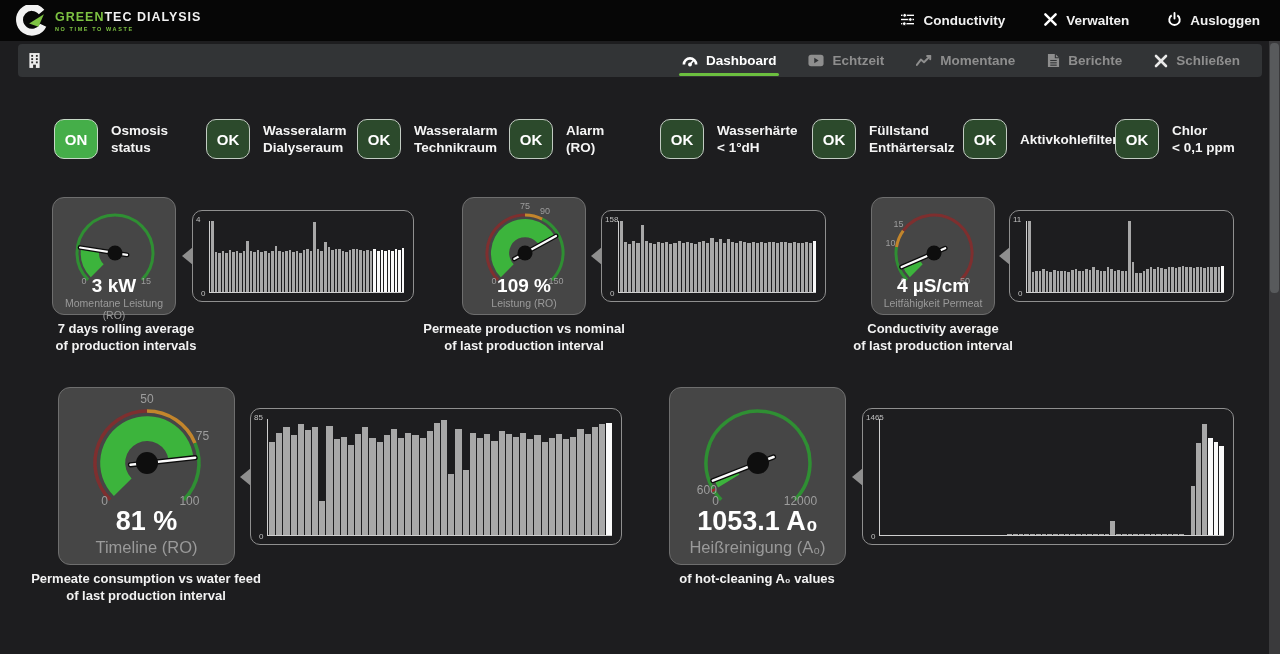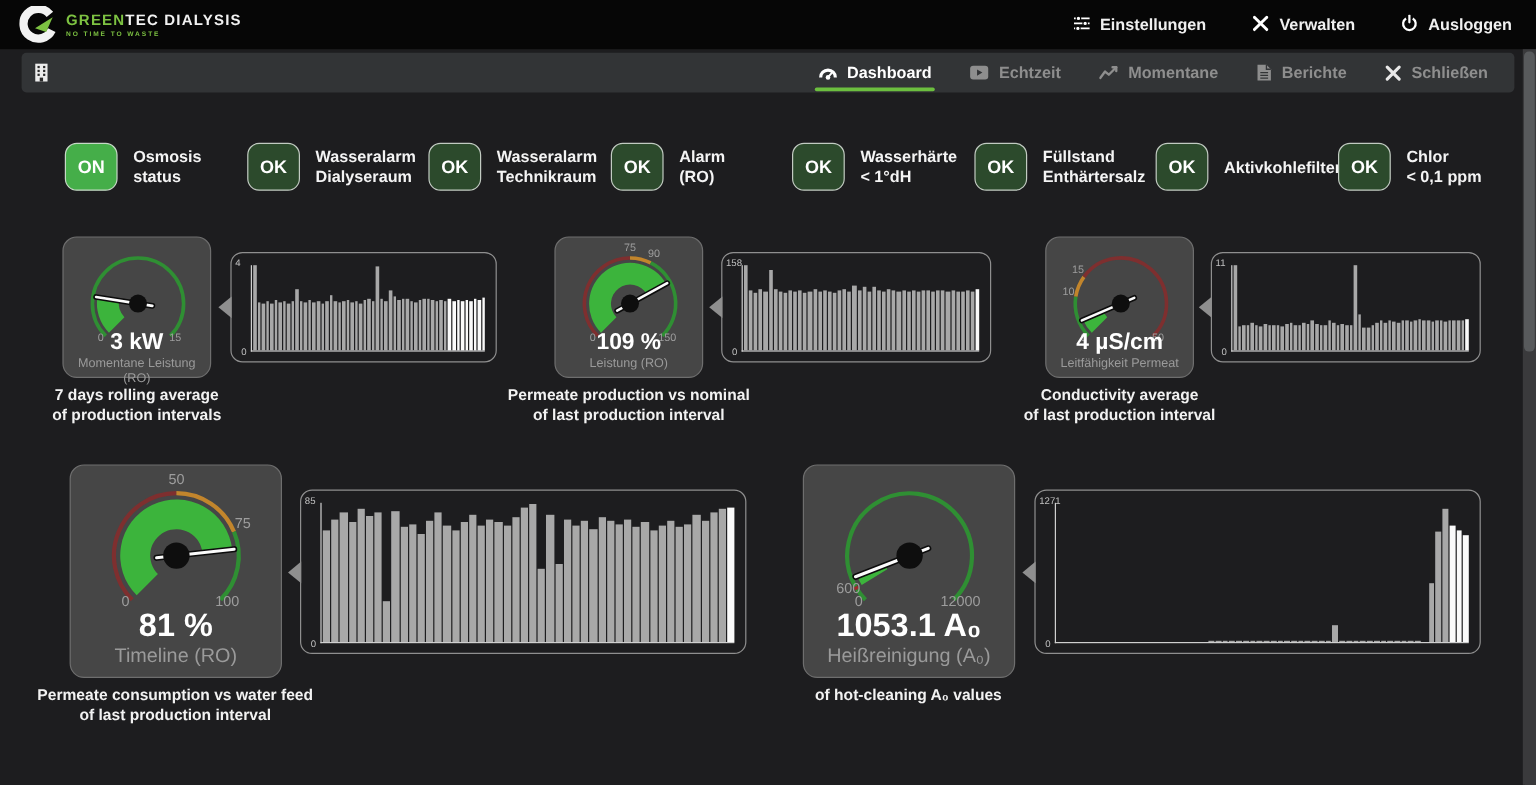--- a/index.html
+++ b/index.html
@@ -87,21 +87,21 @@
           <g stroke="#fff" stroke-width="1.5">
               <line x1="1" y1="2.5" x2="15" y2="2.5"></line>
               <line x1="1" y1="7" x2="15" y2="7"></line>
               <line x1="1" y1="11.5" x2="15" y2="11.5"></line>
             </g>
           <circle cx="5" cy="2.5" r="2" fill="#fff" stroke="#060606"></circle>
             <circle cx="11" cy="7" r="2" fill="#fff" stroke="#060606"></circle>
             <circle cx="4.5" cy="11.5" r="2" fill="#fff" stroke="#060606"></circle>
         </svg>
       </span>
-      <span>Einstellungen</span>
+      <span>Conductivity</span>
     </div>
     <div class="menu-item">
       <span>
         <svg viewBox="0 0 16 16" width="15" height="15">
           <g stroke="#fff" stroke-width="2.6" stroke-linecap="round">
               <line x1="2.5" y1="2.5" x2="13.5" y2="13.5"></line>
               <line x1="13.5" y1="2.5" x2="2.5" y2="13.5"></line>
             </g>
         </svg>
       </span>
@@ -253,21 +253,21 @@
       <path d="M 31.8 72.2 A 34.2 34.2 0 0 1 22.2 42.6 L 40.2 45.5 A 15.959999999999999 15.959999999999999 0 0 0 44.7 59.3 Z" fill="#3cb43c"></path>
       <text x="24.9" y="79.1" text-anchor="middle" font-size="9" fill="#9d9d9d">0</text>
       <text x="87.1" y="79.1" text-anchor="middle" font-size="9" fill="#9d9d9d">15</text>
       <line x1="68.0" y1="49.9" x2="21.1" y2="42.5" stroke="#0c0c0c" stroke-width="4.800000000000001" stroke-linecap="round"></line>
       <line x1="68.0" y1="49.9" x2="21.1" y2="42.5" stroke="#fbfbfb" stroke-width="2.2" stroke-linecap="round"></line>
       <circle cx="56" cy="48" r="7.5" fill="#0e0e0e"></circle>
     </svg>
   <div class="gvalue">3 kW</div>
   <div class="glabel">Momentane Leistung (RO)</div>
 </div>
-<div class="caption" style="left:0px;top:320px;width:228px">
+<div class="caption" style="left:12px;top:320px;width:228px">
   <div>7 days rolling average</div>
     <div>of production intervals</div>
 </div>
 <div class="ccard" style="left:192px;top:210px;width:222px;height:92px">
   <div class="tail"></div>
   <span class="ymax">4</span>
   <span class="y0">0</span>
   <div class="plot">
       <div class="bar" style="height: 100%;"></div>
       <div class="bar" style="height: 56.25%;"></div>
@@ -579,21 +579,21 @@
       <circle cx="80" cy="66" r="11" fill="#0e0e0e"></circle>
     </svg>
   <div class="gvalue">1053.1 A₀</div>
   <div class="glabel">Heißreinigung (A₀)</div>
 </div>
 <div class="caption" style="left:637px;top:570px;width:240px">
     <div>of hot-cleaning A₀ values</div>
 </div>
 <div class="ccard" style="left:862px;top:408px;width:372px;height:137px">
   <div class="tail"></div>
-  <span class="ymax">1271</span>
+  <span class="ymax">1465</span>
   <span class="y0">0</span>
   <div class="plot">
       <div class="bar" style="height: 0%;"></div>
       <div class="bar" style="height: 0%;"></div>
       <div class="bar" style="height: 0%;"></div>
       <div class="bar" style="height: 0%;"></div>
       <div class="bar" style="height: 0%;"></div>
       <div class="bar" style="height: 0%;"></div>
       <div class="bar" style="height: 0%;"></div>
       <div class="bar" style="height: 0%;"></div>

